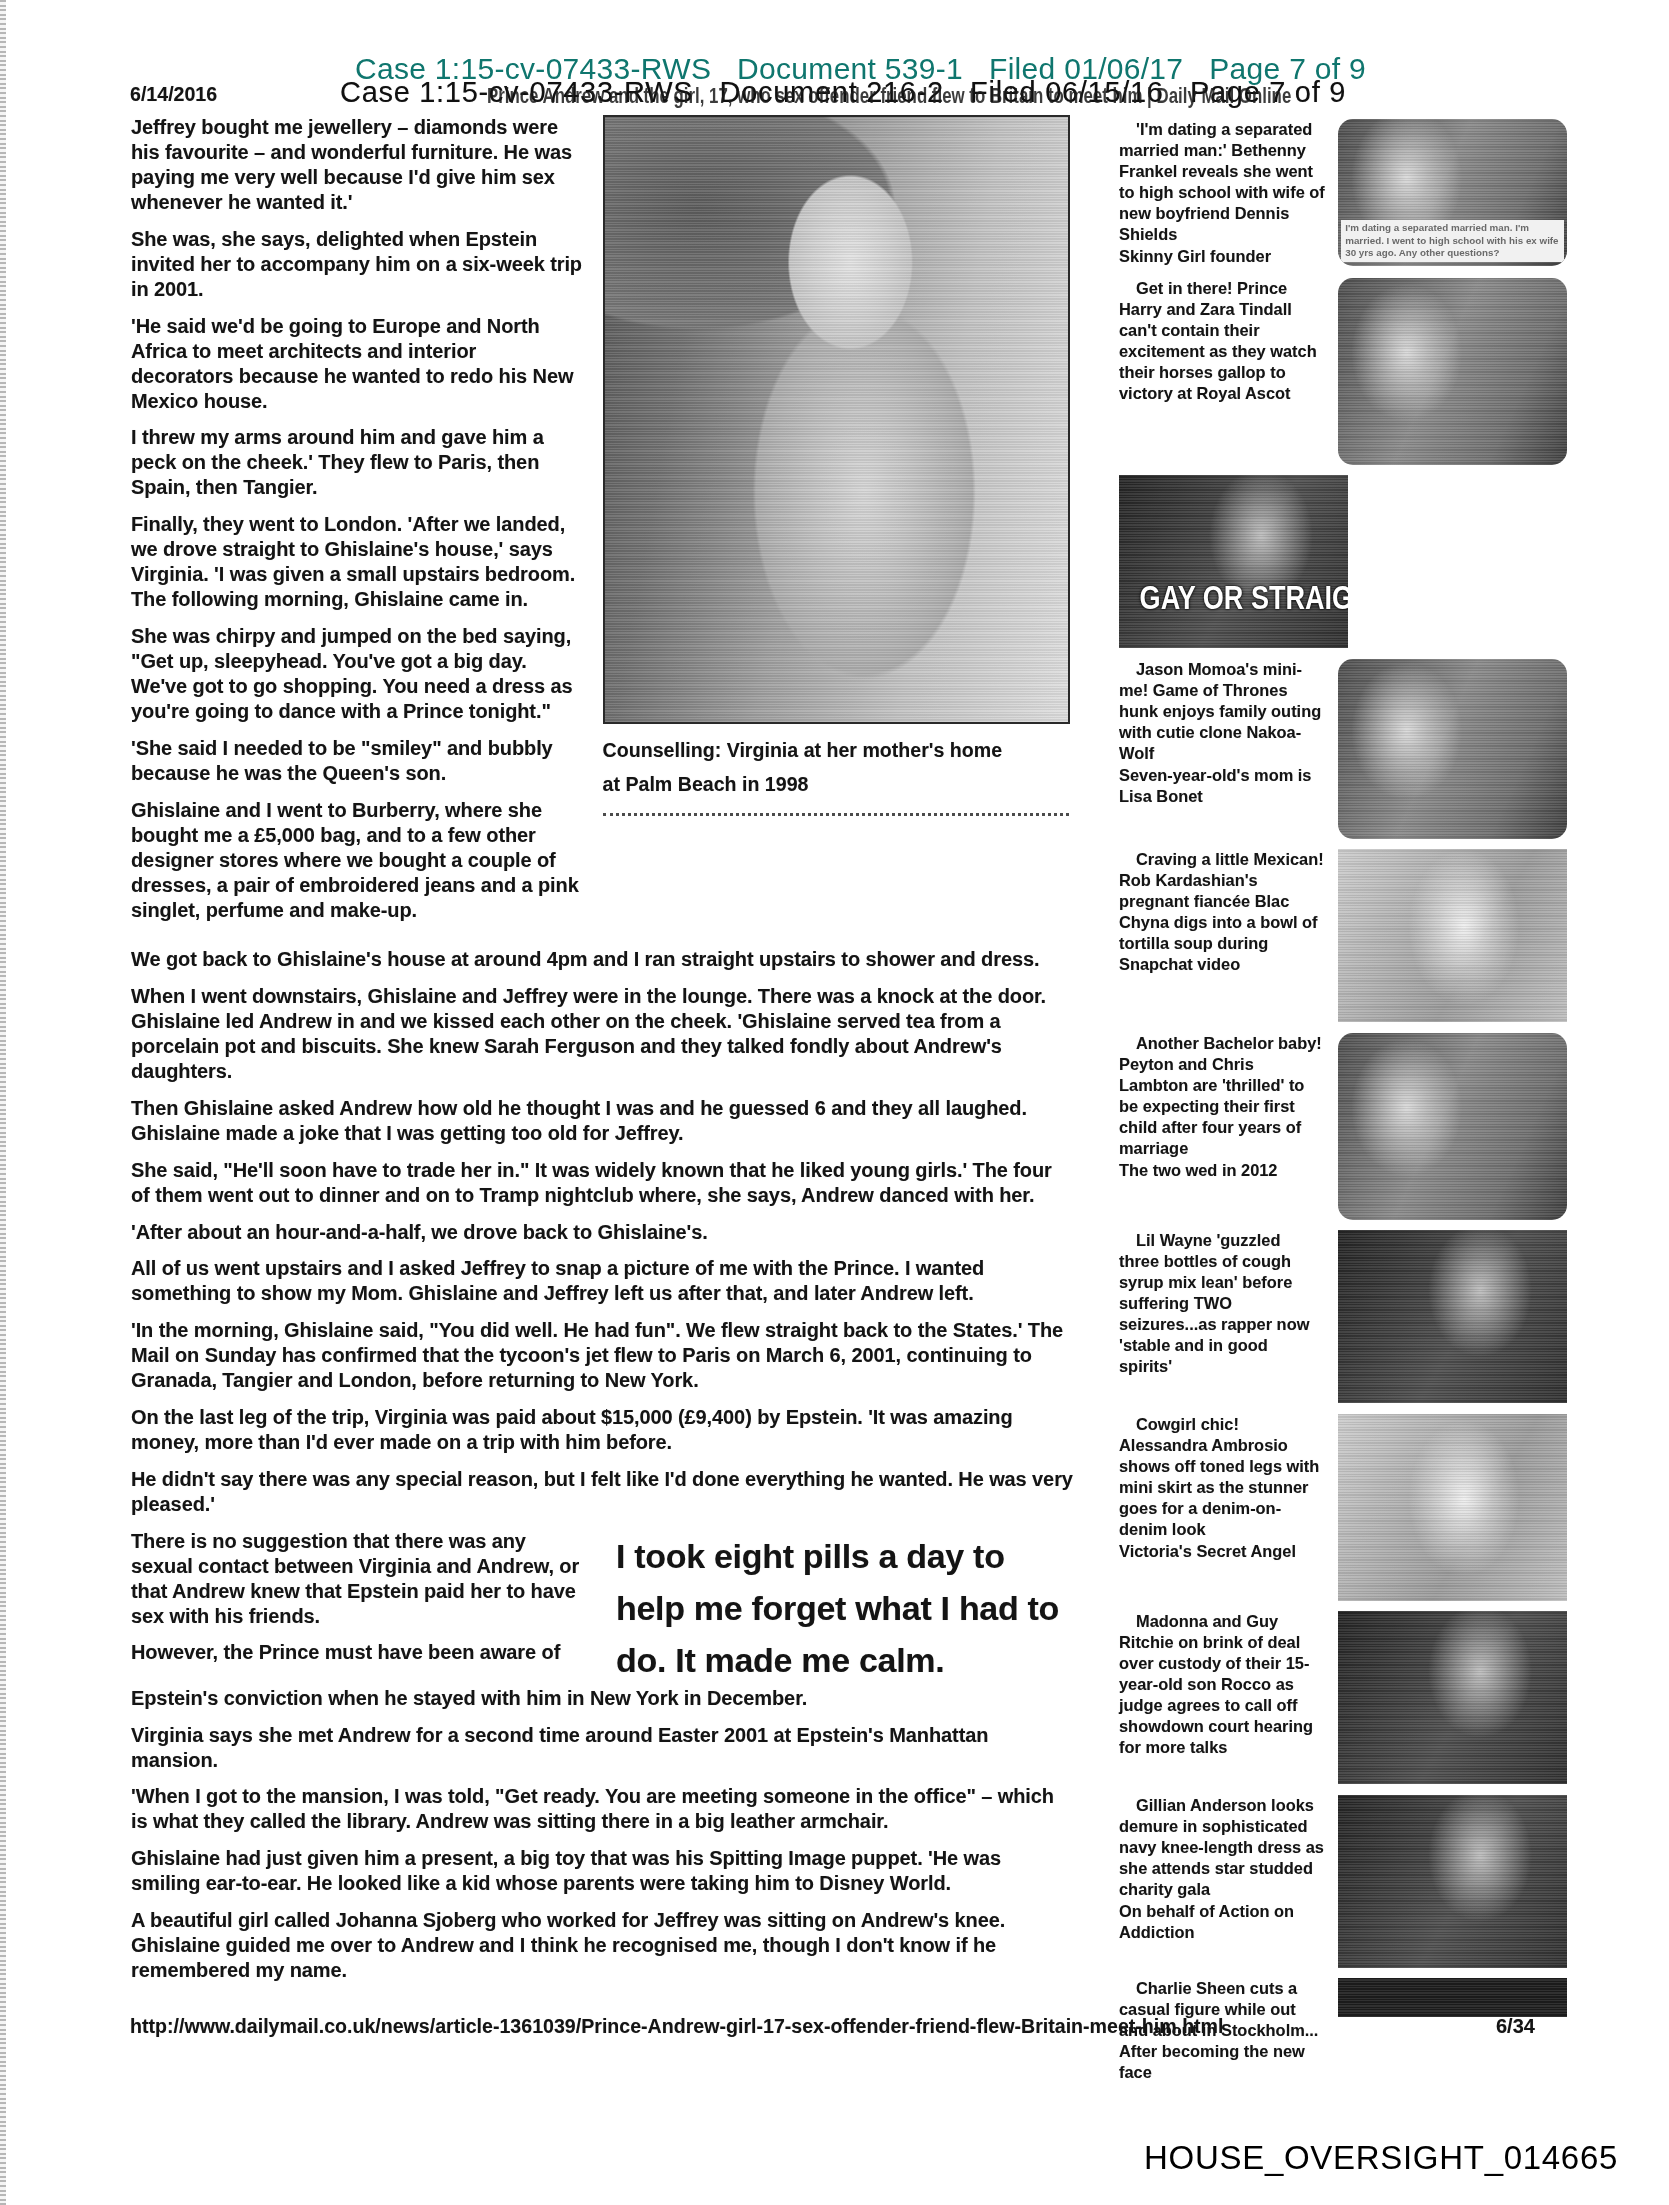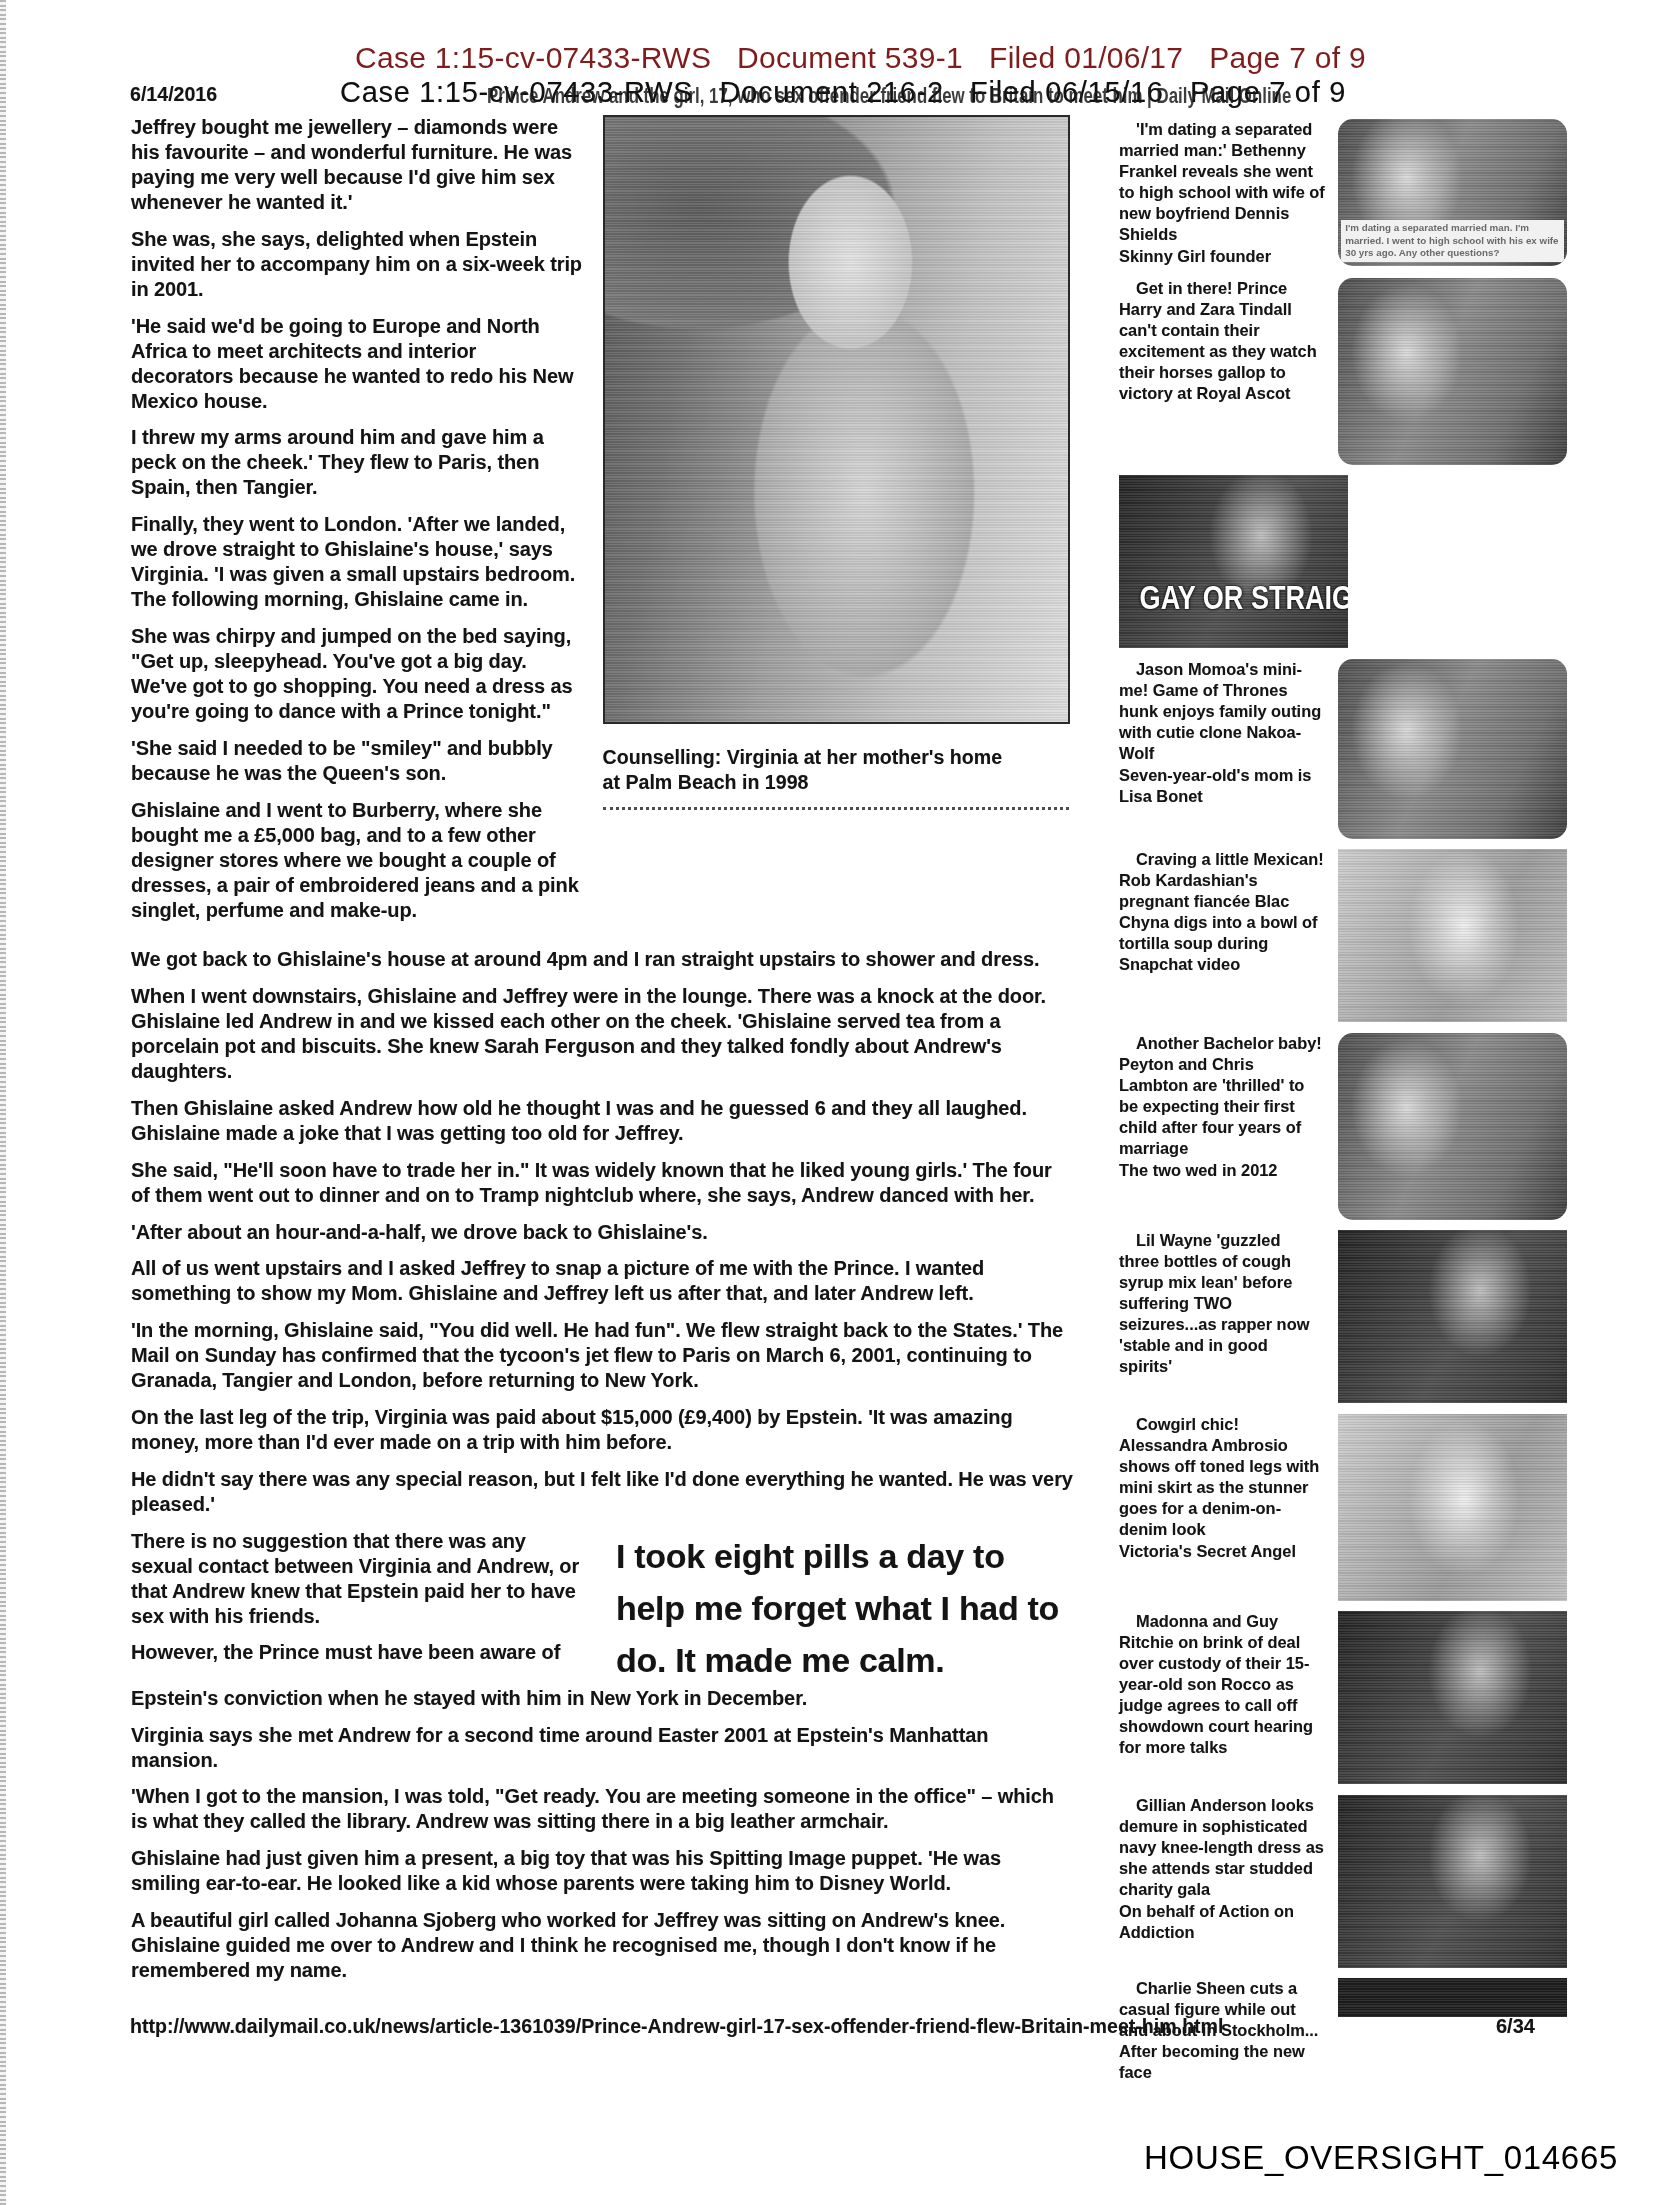--- a/index.html
+++ b/index.html
@@ -6,22 +6,22 @@
   body{
     width:1669px;height:2205px;position:relative;background:#ffffff;
     font-family:"Liberation Sans","DejaVu Sans",sans-serif;color:#141414;
     overflow:hidden;
   }
   
   .scan-edge{position:absolute;left:0;top:0;bottom:0;width:5.9px;
     background:repeating-linear-gradient(180deg,#8f8f8f 0 2px,#efefef 2px 4.6px);
     opacity:.65;}
   
-  .stamp-blue{position:absolute;top:41px;left:0;width:100%;text-align:center;
-    padding-left:52px;box-sizing:border-box;font-size:30px;color:#7f1d1d;
+  .stamp-blue{position:absolute;top:52px;left:0;width:100%;text-align:center;
+    padding-left:52px;box-sizing:border-box;font-size:30px;color:#0f766e;
     white-space:pre;letter-spacing:0.3px;}
   .line2{position:absolute;top:72px;left:0;width:100%;height:59px;}
   .date-stamp{position:absolute;left:130px;top:10.5px;font-size:19.6px;font-weight:600;
     text-shadow:0 0 0.7px rgba(0,0,0,.35);}
   .overlap{position:absolute;left:340px;top:0;width:1113px;height:59px;}
   .stamp-black{position:absolute;left:0;top:3.9px;font-size:29px;font-weight:500;
     white-space:pre;letter-spacing:0.7px;color:#101010;
     text-shadow:0 0 0.7px rgba(0,0,0,.4);}
   .title-ghost{position:absolute;left:147px;top:11px;font-size:21.6px;font-weight:700;
     white-space:nowrap;transform:scaleX(.78);transform-origin:left center;
@@ -35,21 +35,21 @@
   .photocol{width:471px;flex:none;}
   .photo{width:467px;height:609px;border:2px solid #2a2a2a;box-sizing:border-box;
     background:
       radial-gradient(ellipse 98px 137px at 53% 24%,#e3e3e3 0%,#c6c6c6 62%,rgba(0,0,0,0) 64%),
       radial-gradient(ellipse 164px 275px at 56% 62%,#d6d6d6 0%,#ababab 66%,rgba(0,0,0,0) 68%),
       radial-gradient(ellipse 275px 170px at 20% 15%,#5c5c5c 0%,#787878 70%,rgba(0,0,0,0) 72%),
       linear-gradient(100deg,#565656 0%,#707070 20%,#9e9e9e 45%,#c2c2c2 70%,#dedede 100%);
     position:relative;}
   .photo::after{content:"";position:absolute;inset:0;
     background:repeating-linear-gradient(0deg,rgba(255,255,255,.10) 0 1.3px,rgba(0,0,0,.06) 1.3px 2.6px);}
-  .caption{margin-top:21px;font-size:19.6px;line-height:25px;font-weight:700;width:419px;
+  .caption{margin-top:9px;font-size:19.6px;line-height:34px;font-weight:700;width:419px;
     text-shadow:0 0 0.7px rgba(0,0,0,.3);}
   .caption-rule{margin-top:11.8px;border-bottom:3.3px dotted #4c4c4c;width:466px;height:0;}
   .midparas{margin-top:13px;}
   .quoterow{display:flex;gap:33px;margin-top:2.6px;}
   .qleft{width:452px;flex:none;}
   .pull-quote{width:458px;flex:none;font-size:34px;line-height:52px;font-weight:700;
     letter-spacing:-0.3px;padding-top:1.3px;text-shadow:0 0 0.7px rgba(0,0,0,.3);}
   
   .sidebar{position:absolute;left:1119px;top:119px;width:452px;}
   .sb-item{display:flex;gap:13px;margin-bottom:10.5px;align-items:flex-start;}

